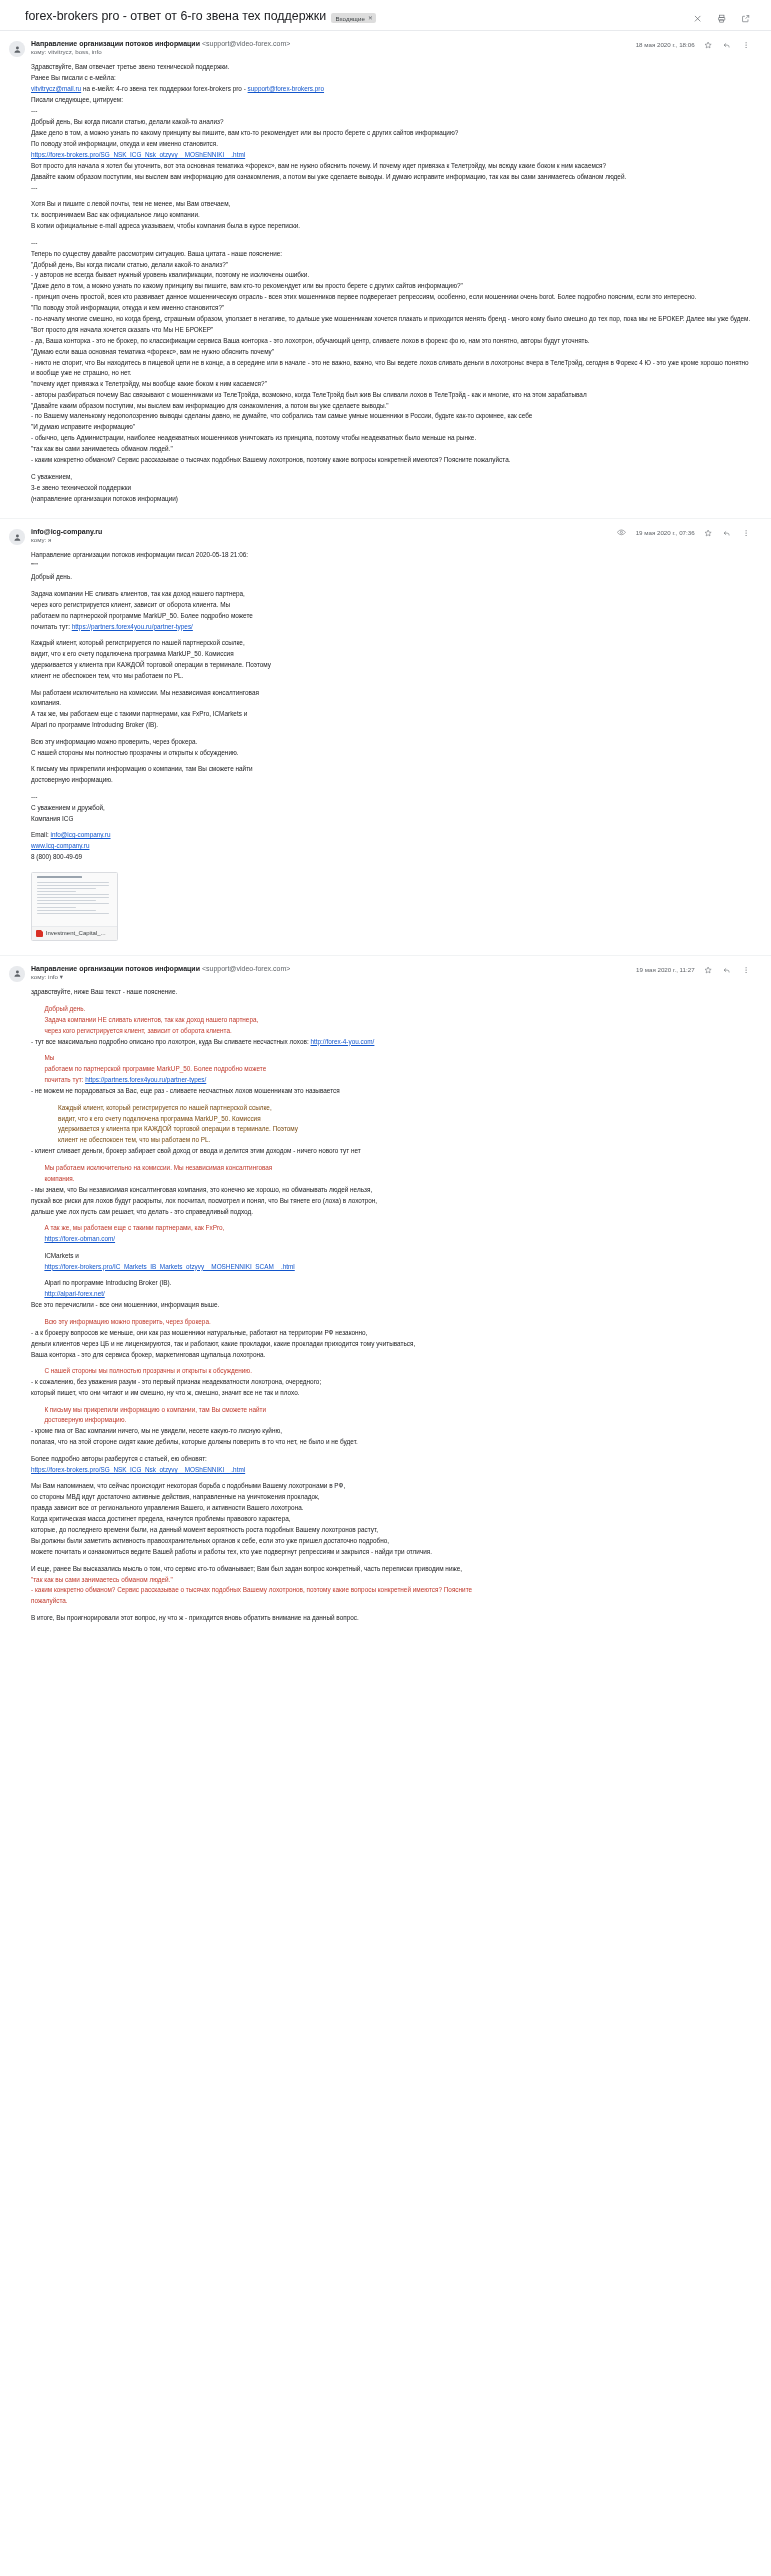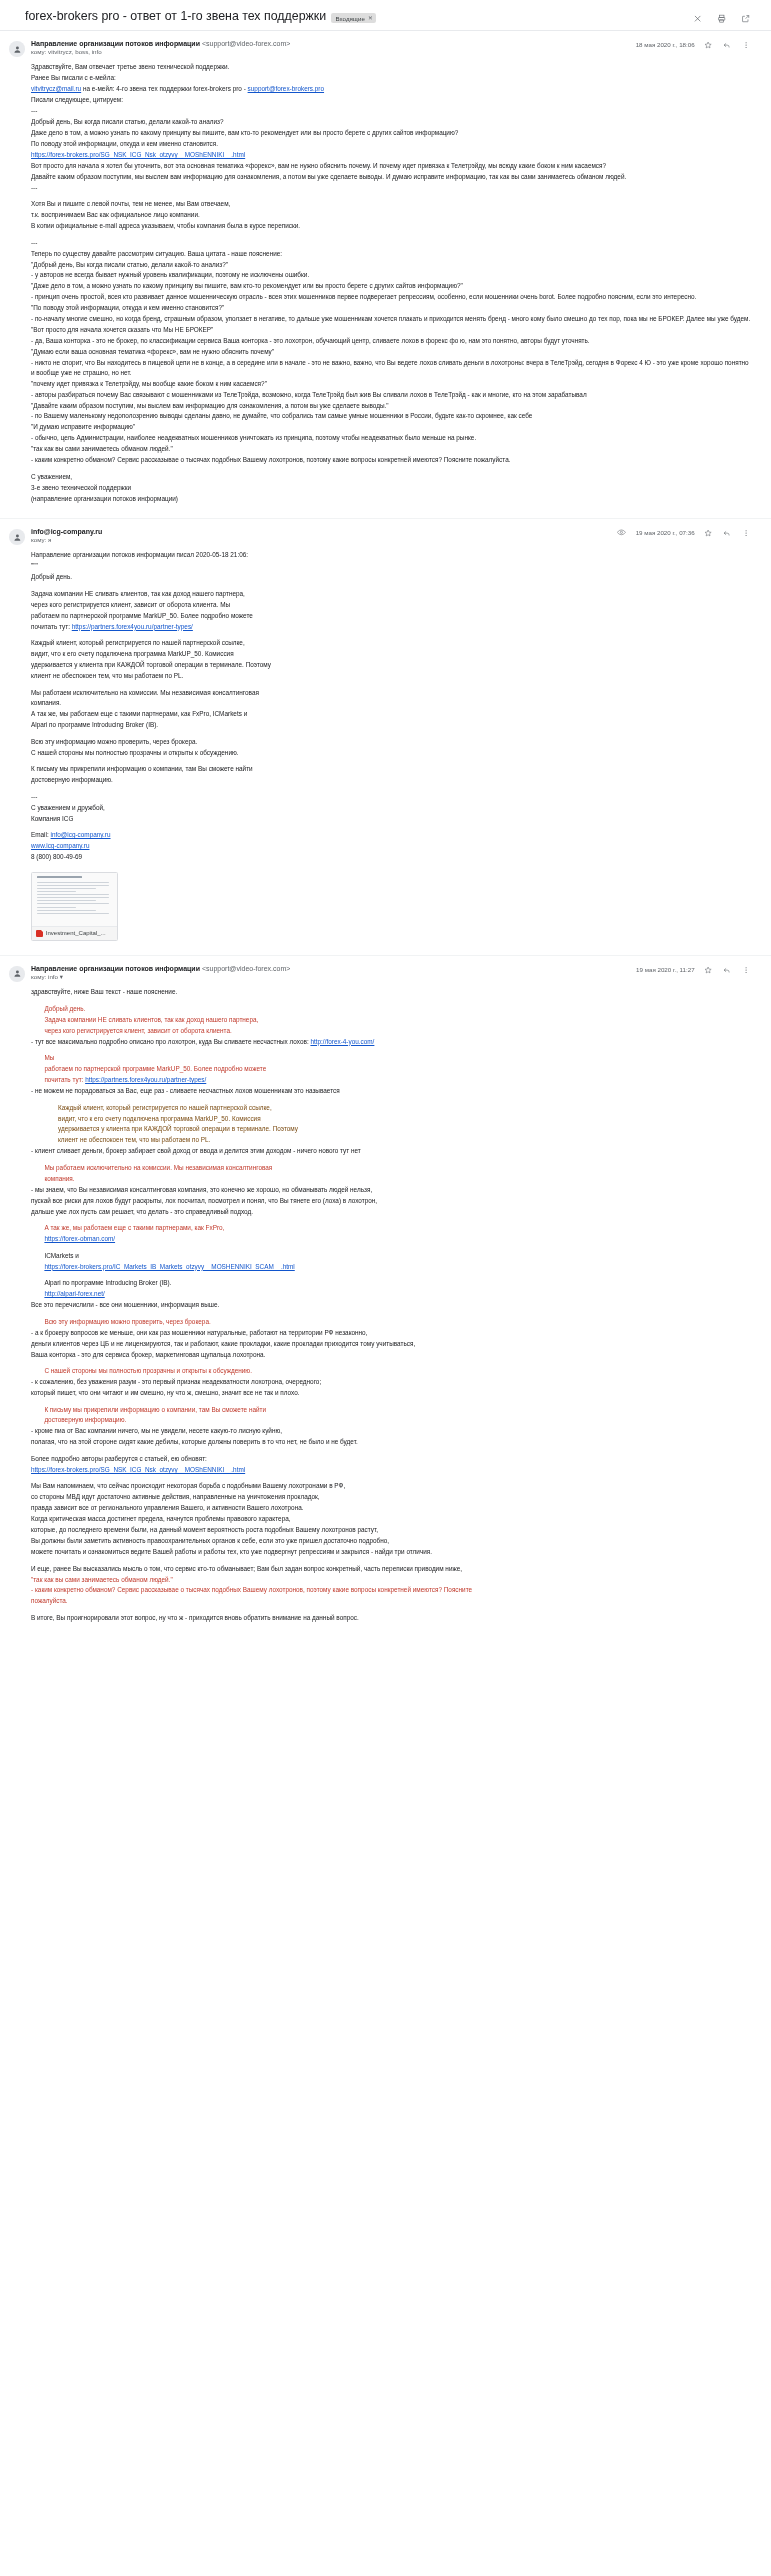--- a/index.html
+++ b/index.html
@@ -191,21 +191,21 @@
     border-color: transparent #fff transparent transparent;
   }
 </style>
 </head>
 <body>
 
 <div class="page">
 
   <div class="mail-header">
     <div class="subject-wrap">
-      <div class="subject">forex-brokers pro - ответ от 1-го звена тех поддержки</div>
+      <div class="subject">forex-brokers pro - ответ от 6-го звена тех поддержки</div>
       <div class="label-chip">
         <span>Входящие</span>
         <span class="x">✕</span>
       </div>
     </div>
     <div class="header-actions">
       <span class="hicon">
         <svg width="9.3" height="9.3" viewBox="0 0 24 24" fill="none" stroke="currentColor" stroke-width="1.8">
             <line x1="5" y1="5" x2="19" y2="19"></line>
             <line x1="19" y1="5" x2="5" y2="19"></line>

